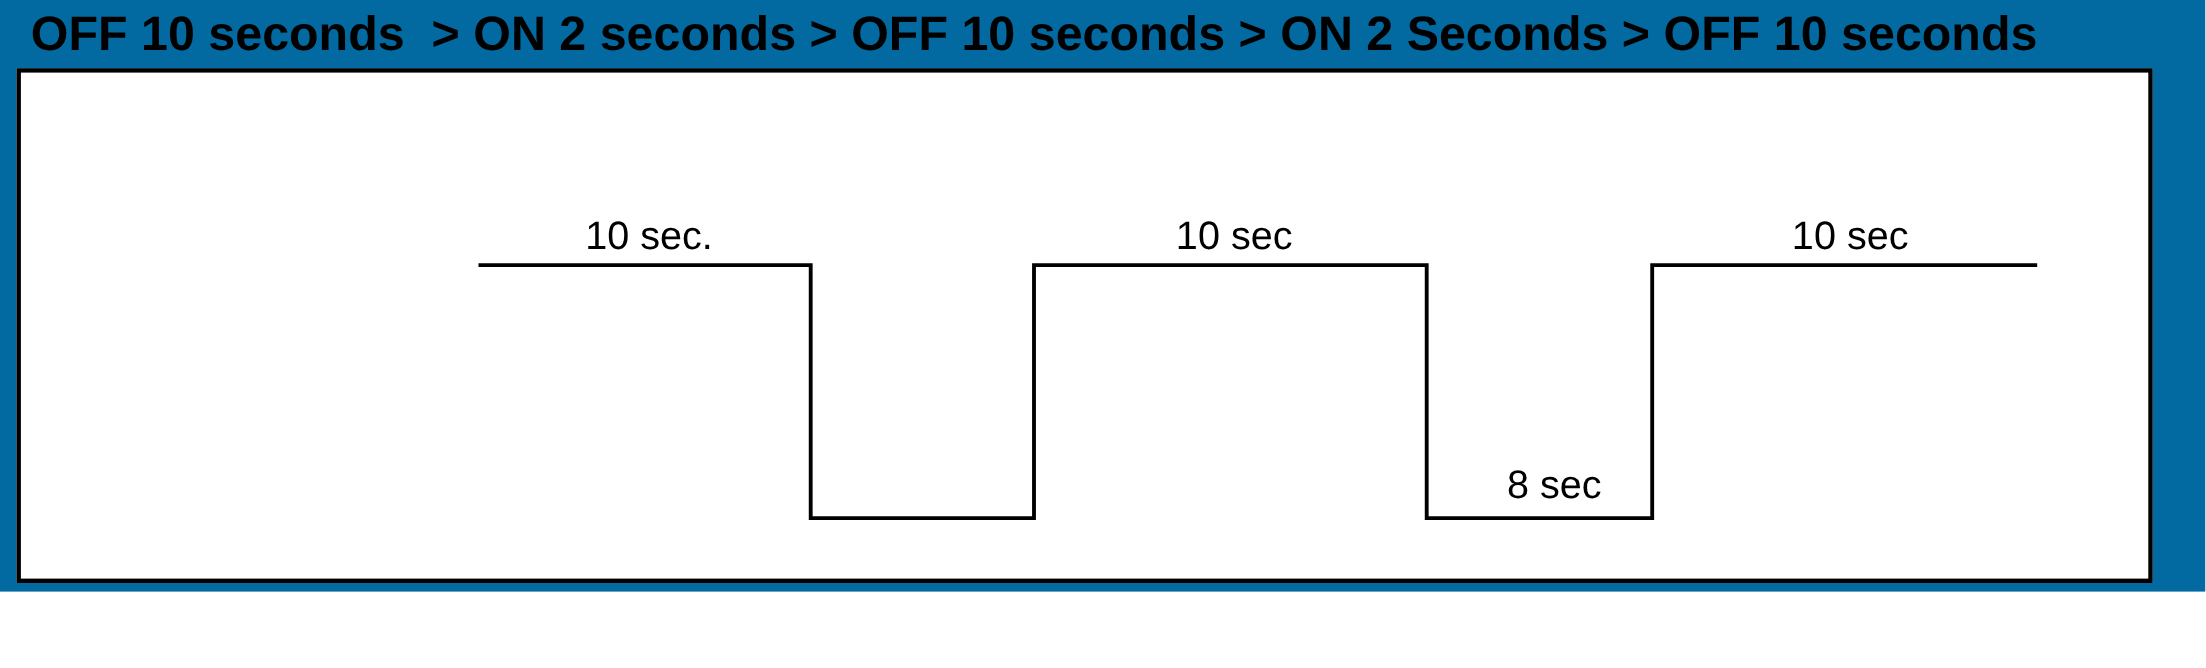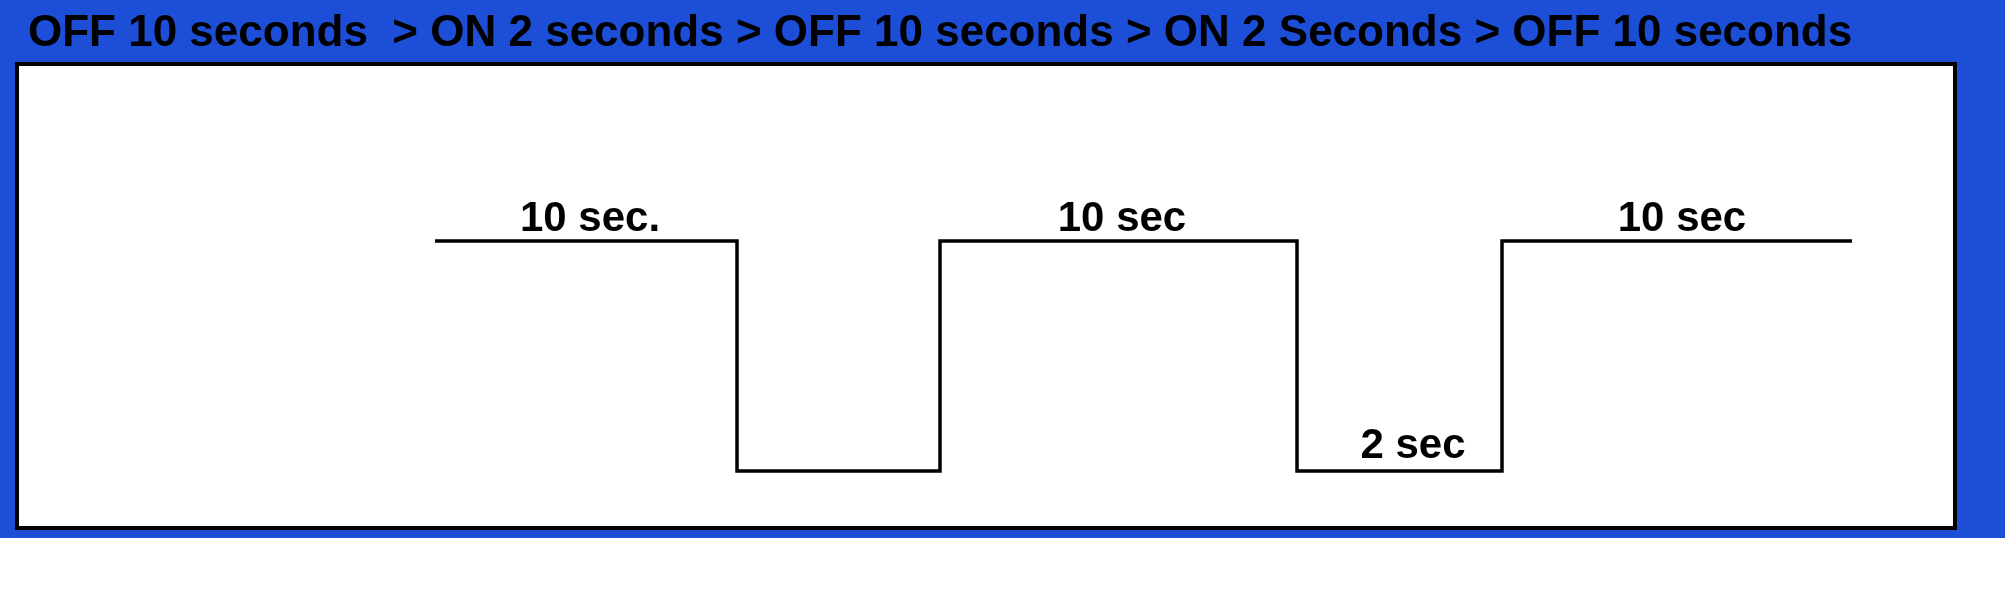--- a/index.html
+++ b/index.html
@@ -1,20 +1,20 @@
 <!DOCTYPE html>
 <html><head>
 <meta charset="utf-8">
 <style>
   html, body { margin: 0; padding: 0; background: #ffffff; }
   .screen {
     position: relative;
     width: 2005px;
     height: 538px;
-    background: #1d4ed8;
+    background: #0369a1;
     font-family: "Liberation Sans", sans-serif;
     color: #000000;
     overflow: hidden;
   }
   .title {
     position: absolute;
     left: 28px;
     top: 6px;
     font-size: 44px;
     font-weight: bold;
@@ -43,25 +43,24 @@
   }
   .wave-line {
     fill: none;
     stroke: #000000;
     stroke-width: 3.5px;
     stroke-linejoin: miter;
     stroke-linecap: butt;
   }
   .lbl {
     position: absolute;
-    font-size: 42px;
+    font-size: 36px;
     line-height: 1.1;
     white-space: nowrap;
     color: #000000;
-    font-weight: bold;
   }
   .lbl.center { transform: translateX(-50%); }
   .signal-name {
     position: absolute;
     font-size: 47px;
     font-weight: bold;
     line-height: 1.0;
     white-space: nowrap;
     color: #000000;
   }
@@ -89,18 +88,18 @@
     <polyline class="wave-line" points="435,241 737,241 737,471 940,471 940,241 1297,241 1297,471 1502,471 1502,241 1852,241"></polyline>
   </svg>
 
 
 
   <div class="lbl center" style="left:590px; top:194px;">10 sec.</div>
 
 
   <div class="lbl center" style="left:1122px; top:194px;">10 sec</div>
 
-  <div class="lbl center" style="left:1413px; top:421px;">2 sec</div>
+  <div class="lbl center" style="left:1413px; top:421px;">8 sec</div>
 
   <div class="lbl center" style="left:1682px; top:194px;">10 sec</div>
 
 
 </div>
 
 </body></html>

